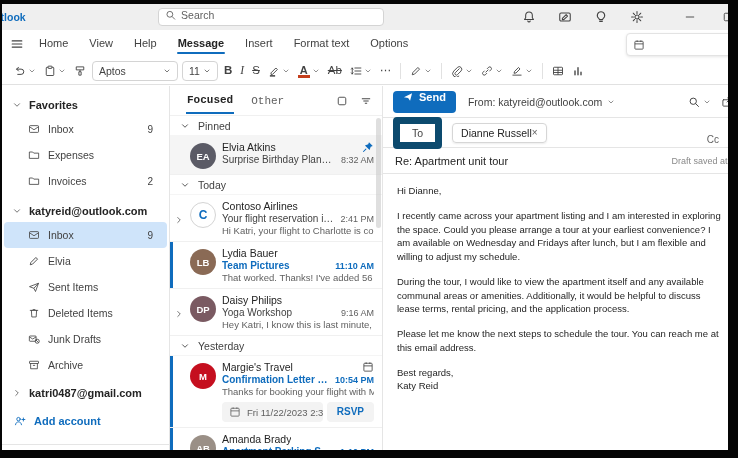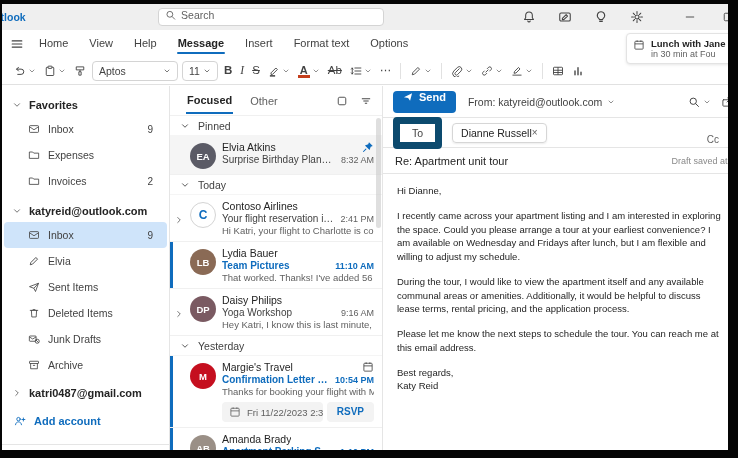--- a/index.html
+++ b/index.html
@@ -61,21 +61,21 @@
     color:#424242; border-radius:4px; margin:0 2px; }
   .sitem .slabel { font-size:10.5px; color:#424242; flex:1; white-space:nowrap; overflow:hidden; }
   .sitem .scount { font-size:10px; color:#424242; }
   .sitem.selected { background:#cfe4fa; }
   .sitem.addacct { color:#0f6cbd; padding-left:10px; margin-top:4px; }
   .sitem.addacct .slabel { color:#0f6cbd; font-weight:700; font-size:11px; }
   .upgrade { border-top:1px solid #e5e5e5; margin-top:10px; padding:8px 10px 0 22px; display:flex; gap:8px; cursor:pointer; }
 
   
   .listhead { display:flex; align-items:center; height:30px; padding:0 10px 0 16px; border-bottom:1px solid #f0f0f0; }
-  .ltab { font-size:11px; color:#616161; margin-right:16px; padding:7px 1px 6px; cursor:pointer; }
+  .ltab { font-size:11px; color:#616161; margin-right:16px; padding:7px 1px 6px; cursor:pointer;font-family:Liberation Mono, monospace; }
   .ltab.active { color:#242424; font-weight:700; border-bottom:2.5px solid #0f6cbd; }
   .lh-icons { margin-left:auto; display:flex; gap:12px; color:#424242; }
   .group { display:flex; align-items:center; gap:8px; height:20px; padding:0 10px; color:#424242; cursor:pointer;
     border-bottom:1px solid #f5f5f5; }
   .group span { font-size:10.5px; }
   .mrow { display:flex; gap:6px; padding:5px 8px 5px 4px; border-bottom:1px solid #f0f0f0; position:relative; cursor:pointer; }
   .mrow.pinnedrow { background:#f5f5f5; }
   .mrow.unread::before { content:""; position:absolute; left:0; top:0; bottom:0; width:3px; background:#0f6cbd; }
   .rowchev { width:10px; flex:none; color:#616161; display:flex; align-items:center; padding-top:4px; }
   .rowchev.empty { visibility:hidden; }
@@ -305,24 +305,20 @@
       <span class="mtab">Help</span>
       <span class="mtab active">Message</span>
       <span class="mtab">Insert</span>
       <span class="mtab">Format text</span>
       <span class="mtab">Options</span>
     </div>
     <div class="meeting-alert">
       <svg class="s12" viewBox="0 0 16 16" style="color:#424242;margin-top:1px">
             <use href="#i-cal"></use>
           </svg>
-      <div>
-        <div class="ma-title">Lunch with Jane</div>
-        <div class="ma-sub">in 30 min at Fou</div>
-      </div>
     </div>
   </div>
 
   <div class="toolbar">
     <span class="tbtn">
           <svg class="s12" viewBox="0 0 16 16">
             <use href="#i-undo"></use>
           </svg>
           <svg class="s8 chev" viewBox="0 0 16 16">
             <use href="#i-chevd"></use>

